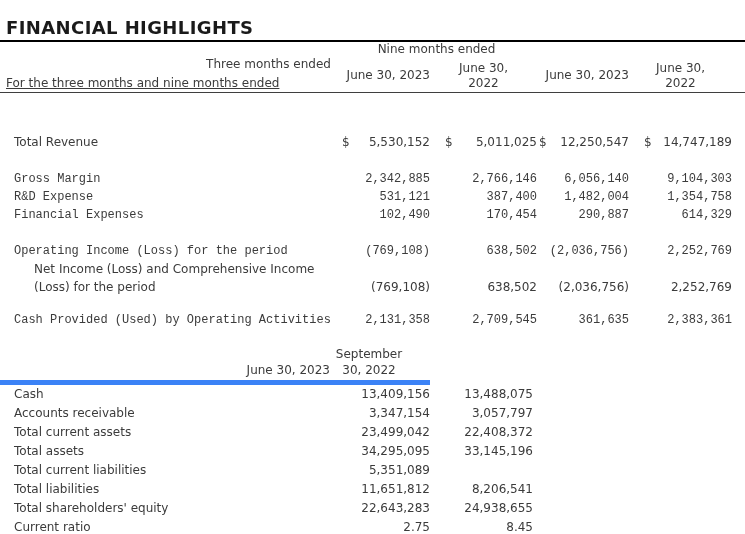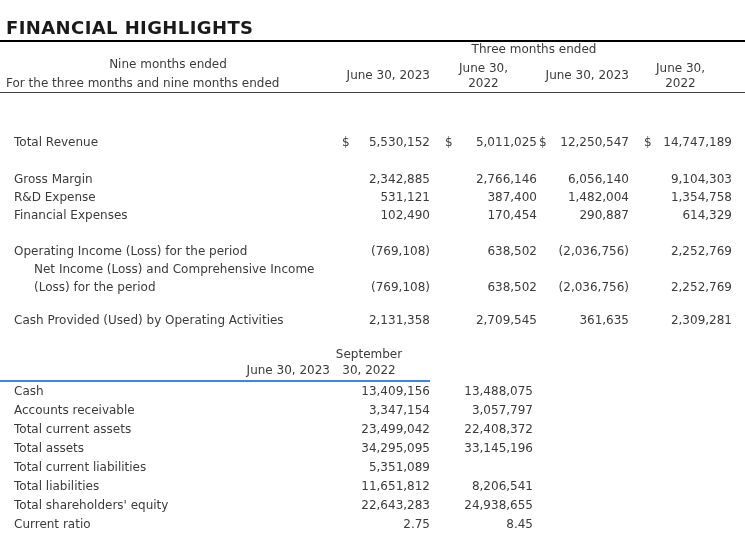--- a/index.html
+++ b/index.html
@@ -18,57 +18,57 @@
   .page-title {
     font-size: 18px; font-weight: bold; color: #1a1a1a;
     letter-spacing: 0.4px; line-height: 15px;
   }
 
   
   .t1-row { display: grid; grid-template-columns: 336px 94px 107px 92px 103px; }
   .t1-group-row { display: grid; grid-template-columns: 336px 201px 195px; height: 16px; align-items: end; }
   .group-cell { text-align: center; line-height: 15px; }
   .t1-header { min-height: 35px; align-items: end; border-bottom: 1px solid #3f3f3f; }
-  .stub { padding-left: 6px; line-height: 16px; padding-bottom: 1px; }
+  .stub { padding-left: 6px; line-height: 16px; padding-bottom: 1px; text-decoration: underline; }
   .h-single { text-align: right; line-height: 15px; padding-bottom: 9px; }
   .h-two { text-align: center; white-space: pre-line; line-height: 15px; padding-bottom: 1px; }
   .num { text-align: right; }
   .rowlabel { padding-left: 14px; }
-  .r18 { height: 18px; line-height: 18px; }
+  .r18 { height: 18px; line-height: 18px; font-family: Liberation Mono, monospace; }
   .r19 { height: 19px; line-height: 19px; }
   .rev-row { height: 19px; line-height: 19px; margin-top: 40px; }
   .money { display: flex; justify-content: space-between; }
   .pl6 { padding-left: 6px; } .pl15 { padding-left: 15px; } .pl2 { padding-left: 2px; }
   .two-line-row { min-height: 36px; align-items: end; line-height: 18px; }
   .two-line-row .rowlabel { max-width: 330px; padding-left: 34px; }
   .sp18 { height: 18px; } .sp17 { height: 17px; } .sp15 { height: 15px; }
 
   
   .t2-row { display: grid; grid-template-columns: 330px 100px 110px; }
   .t2-header { min-height: 33px; align-items: end; }
-  .t2-header .col { border-bottom: 2px solid #3b82f6; }
+  .t2-header .col { border-bottom: 5px solid #3b82f6; }
   .t2-h1 { text-align: right; line-height: 16px; padding-bottom: 2px; }
   .t2-h2 { text-align: center; white-space: pre-line; line-height: 16px; padding-right: 22px; padding-bottom: 2px; }
   .t2-val2 { padding-right: 7px; }
 </style>
 </head>
 <body>
 
 <div class="doc">
 
   <div class="title-wrap">
     <div class="page-title">FINANCIAL HIGHLIGHTS</div>
   </div>
 
   <div>
 
     <div class="t1-row t1-group-row">
       <div></div>
+      <div class="group-cell">Nine months ended</div>
       <div class="group-cell" style="grid-column: span 2;">Three months ended</div>
-      <div class="group-cell">Nine months ended</div>
     </div>
 
     <div class="t1-row t1-header">
       <div class="stub">For the three months and nine months ended</div>
       <div class="h-single">June 30, 2023</div>
       <div class="h-two">June 30,
 2022</div>
       <div class="h-single">June 30, 2023</div>
       <div class="h-two">June 30,
 2022</div>
@@ -139,21 +139,21 @@
       <div class="num">2,252,769</div>
     </div>
 
     <div class="sp15"></div>
 
     <div class="t1-row r18">
       <div class="rowlabel">Cash Provided (Used) by Operating Activities</div>
       <div class="num">2,131,358</div>
       <div class="num">2,709,545</div>
       <div class="num">361,635</div>
-      <div class="num">2,309,281</div>
+      <div class="num">2,383,361</div>
     </div>
 
     <div class="sp17"></div>
   </div>
 
   <div>
 
     <div class="t2-row t2-header">
       <div class="col t2-h1">June 30, 2023</div>
       <div class="col t2-h2">September

